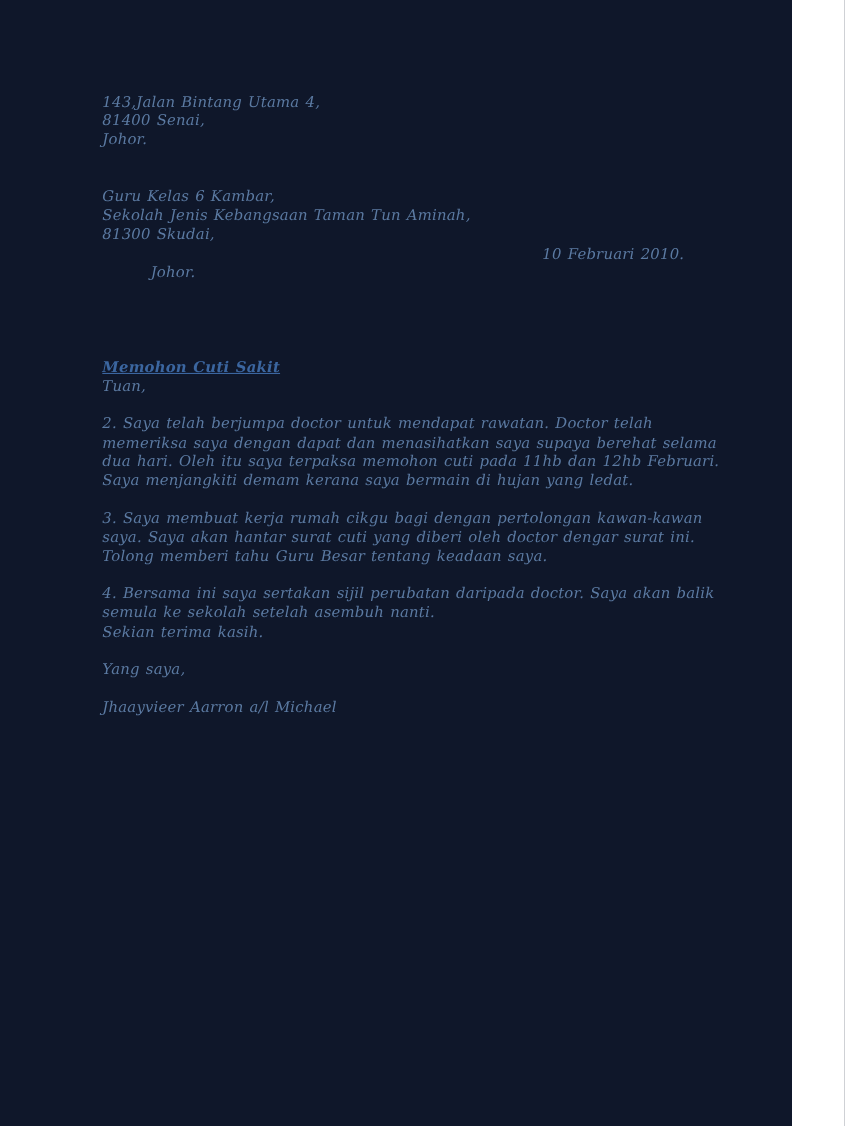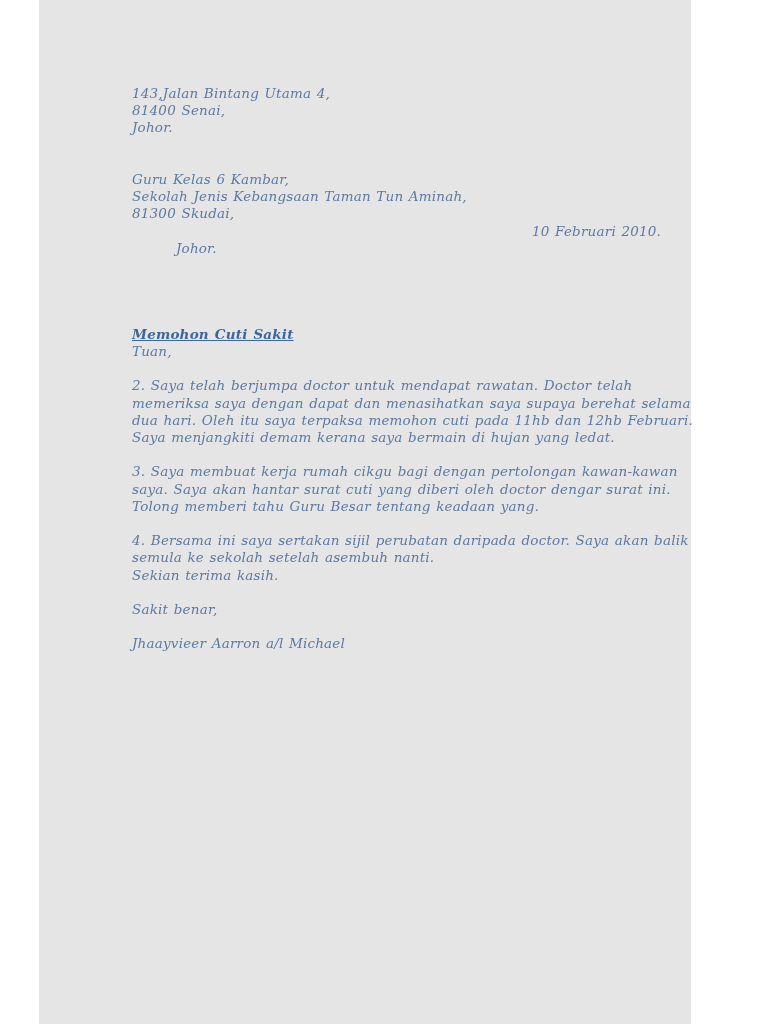--- a/index.html
+++ b/index.html
@@ -1,24 +1,23 @@
 <!DOCTYPE html>
 <html><head>
 <meta charset="utf-8">
 <style>
   * { margin: 0; padding: 0; box-sizing: border-box; }
   html, body { width: 768px; height: 1024px; }
   body { background: #ffffff; overflow: hidden; }
 
   .page {
     position: relative;
-    width: 652px;
+    width: 720px;
     height: 1024px;
-    background: #e5e5e5;
-    margin-left: 39px;
+    background: #0f172a;
   }
 
   .letter {
     position: absolute;
     left: 93px;
     top: 85px;
     width: 600px;
     font-family: "DejaVu Serif", "Liberation Serif", serif;
     font-style: italic;
     font-size: 13.5px;
@@ -81,31 +80,31 @@
     <div class="paragraph">
       <div class="line">2. Saya telah berjumpa doctor untuk mendapat rawatan. Doctor telah</div>
       <div class="line">memeriksa saya dengan dapat dan menasihatkan saya supaya berehat selama</div>
       <div class="line">dua hari. Oleh itu saya terpaksa memohon cuti pada 11hb dan 12hb Februari.</div>
       <div class="line">Saya menjangkiti demam kerana saya bermain di hujan yang ledat.</div>
     </div>
 
     <div class="paragraph">
       <div class="line">3. Saya membuat kerja rumah cikgu bagi dengan pertolongan kawan-kawan</div>
       <div class="line">saya. Saya akan hantar surat cuti yang diberi oleh doctor dengar surat ini.</div>
-      <div class="line">Tolong memberi tahu Guru Besar tentang keadaan yang.</div>
+      <div class="line">Tolong memberi tahu Guru Besar tentang keadaan saya.</div>
     </div>
 
     <div class="paragraph">
       <div class="line">4. Bersama ini saya sertakan sijil perubatan daripada doctor. Saya akan balik</div>
       <div class="line">semula ke sekolah setelah asembuh nanti.</div>
       <div class="line">Sekian terima kasih.</div>
     </div>
 
     <div class="closing-block">
-      <div class="line">Sakit benar,</div>
+      <div class="line">Yang saya,</div>
     </div>
 
     <div class="signature-block">
       <div class="line">Jhaayvieer Aarron a/l Michael</div>
     </div>
 
   </div>
 </div>
 
 </body></html>

